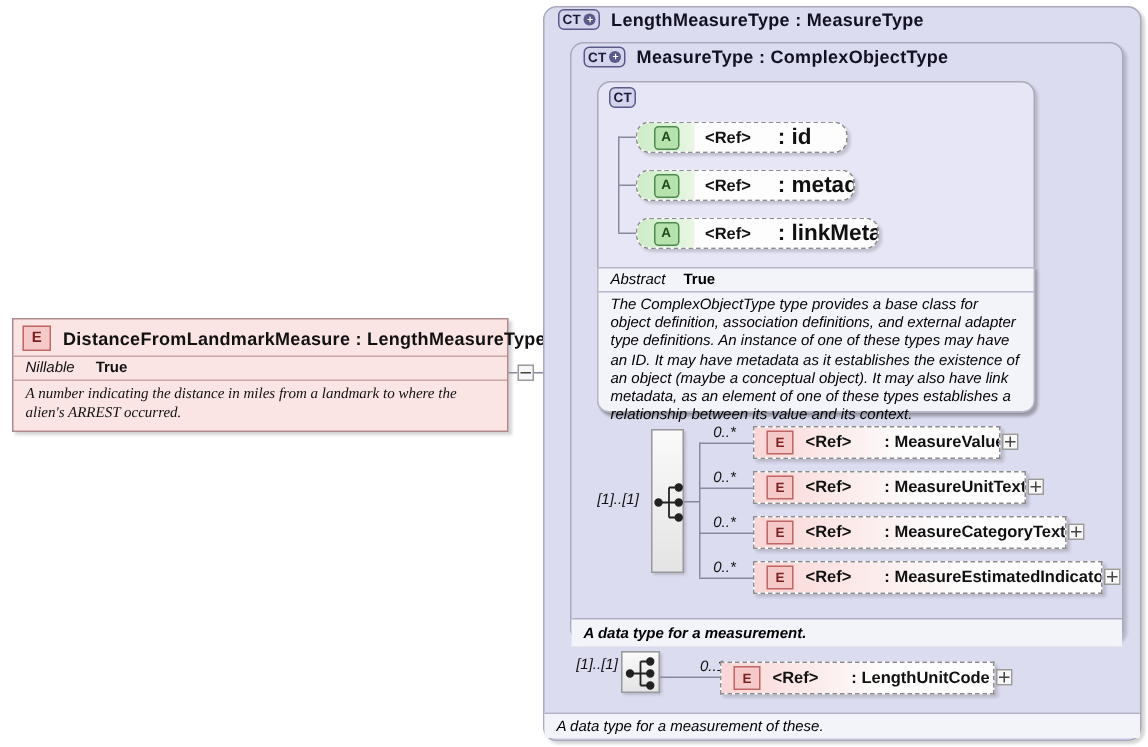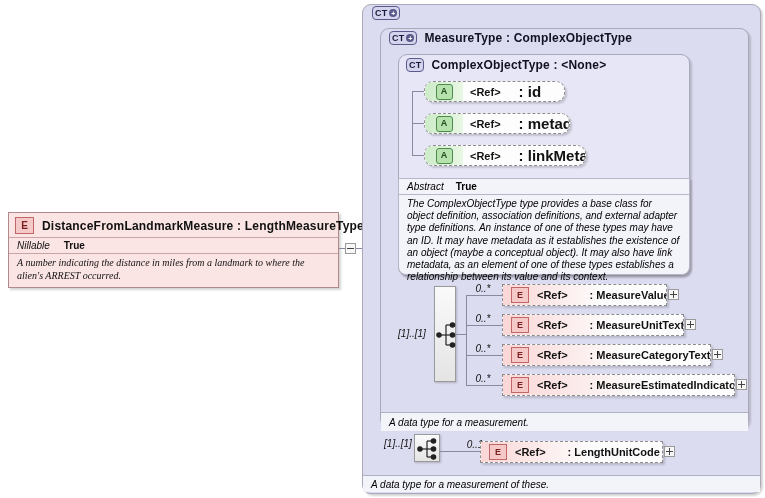--- a/index.html
+++ b/index.html
@@ -338,35 +338,35 @@
 <div class="abs vline" style="left:385px; top:248px; height:203px;"></div>
 <div class="abs hline" style="left:385px; top:334px; width:8px;"></div>
 <div class="abs hline" style="left:385px; top:451px; width:23px;"></div>
 
 <div class="abs ctbox lvl1" style="left:362px; top:4px; width:399px; height:490px;"></div>
 <div class="ct-title" style="left:372px; top:6px;">
   <span class="ct-badge">
     <span>CT</span>
       <span class="plusglyph">+</span>
   </span>
+  <span>LengthMeasureType : MeasureType</span>
 </div>
 
 <div class="abs ctbox lvl2" style="left:380px; top:28px; width:369px; height:400px;"></div>
 <div class="ct-title" style="left:389px; top:31px;">
   <span class="ct-badge">
     <span>CT</span>
       <span class="plusglyph">+</span>
   </span>
   <span>MeasureType : ComplexObjectType</span>
 </div>
 
 <div class="abs ctbox lvl3" style="left:398px; top:54px; width:292px; height:222px;"></div>
 <div class="ct-title" style="left:406px; top:58px;">
   <span class="ct-badge">CT</span>
-  <span>ComplexObjectType : &lt;None&gt;</span>
 </div>
 
 <div class="abs vline" style="left:412px; top:91px; height:64px;"></div>
 <div class="abs hline" style="left:412px; top:91px; width:12px;"></div>
 <div class="abs hline" style="left:412px; top:123px; width:12px;"></div>
 <div class="abs hline" style="left:412px; top:155px; width:12px;"></div>
 
 <div class="abs aref" style="left:424px; top:81px; width:141px; height:21px;">
   <span class="a-badge">
     <span class="a-chip">A</span>
@@ -469,21 +469,21 @@
   <span class="e-chipwrap">
     <span class="e-chip">E</span>
   </span>
   <span class="ref-label">&lt;Ref&gt;</span>
   <span class="ref-name" style="padding-left:22px;">: MeasureEstimatedIndicator</span>
 </div>
 <div class="abs pmbtn plus" style="left:736px; top:379px;">
     <i></i>
   </div>
 
-<div class="abs footstrip" style="left:381px; top:412px; width:367px; height:19px;">A data type for a measurement.</div>
+<div class="abs footstrip" style="left:381px; top:412px; width:367px; height:19px;font-weight:bold;">A data type for a measurement.</div>
 
 <div class="abs card" style="left:378px; top:438px; width:40px;">[1]..[1]</div>
 
 <div class="abs seqicon" style="left:414px; top:434px; width:26px; height:28px;">
   <svg width="26" height="28" viewBox="0 0 26 28">
     <g stroke="#222222" stroke-width="1.2" fill="#222222">
       <circle cx="5" cy="14" r="2.2"></circle>
       <line x1="7" y1="14" x2="12" y2="14"></line>
       <line x1="12" y1="6" x2="12" y2="22"></line>
       <line x1="12" y1="6" x2="17" y2="6"></line>

